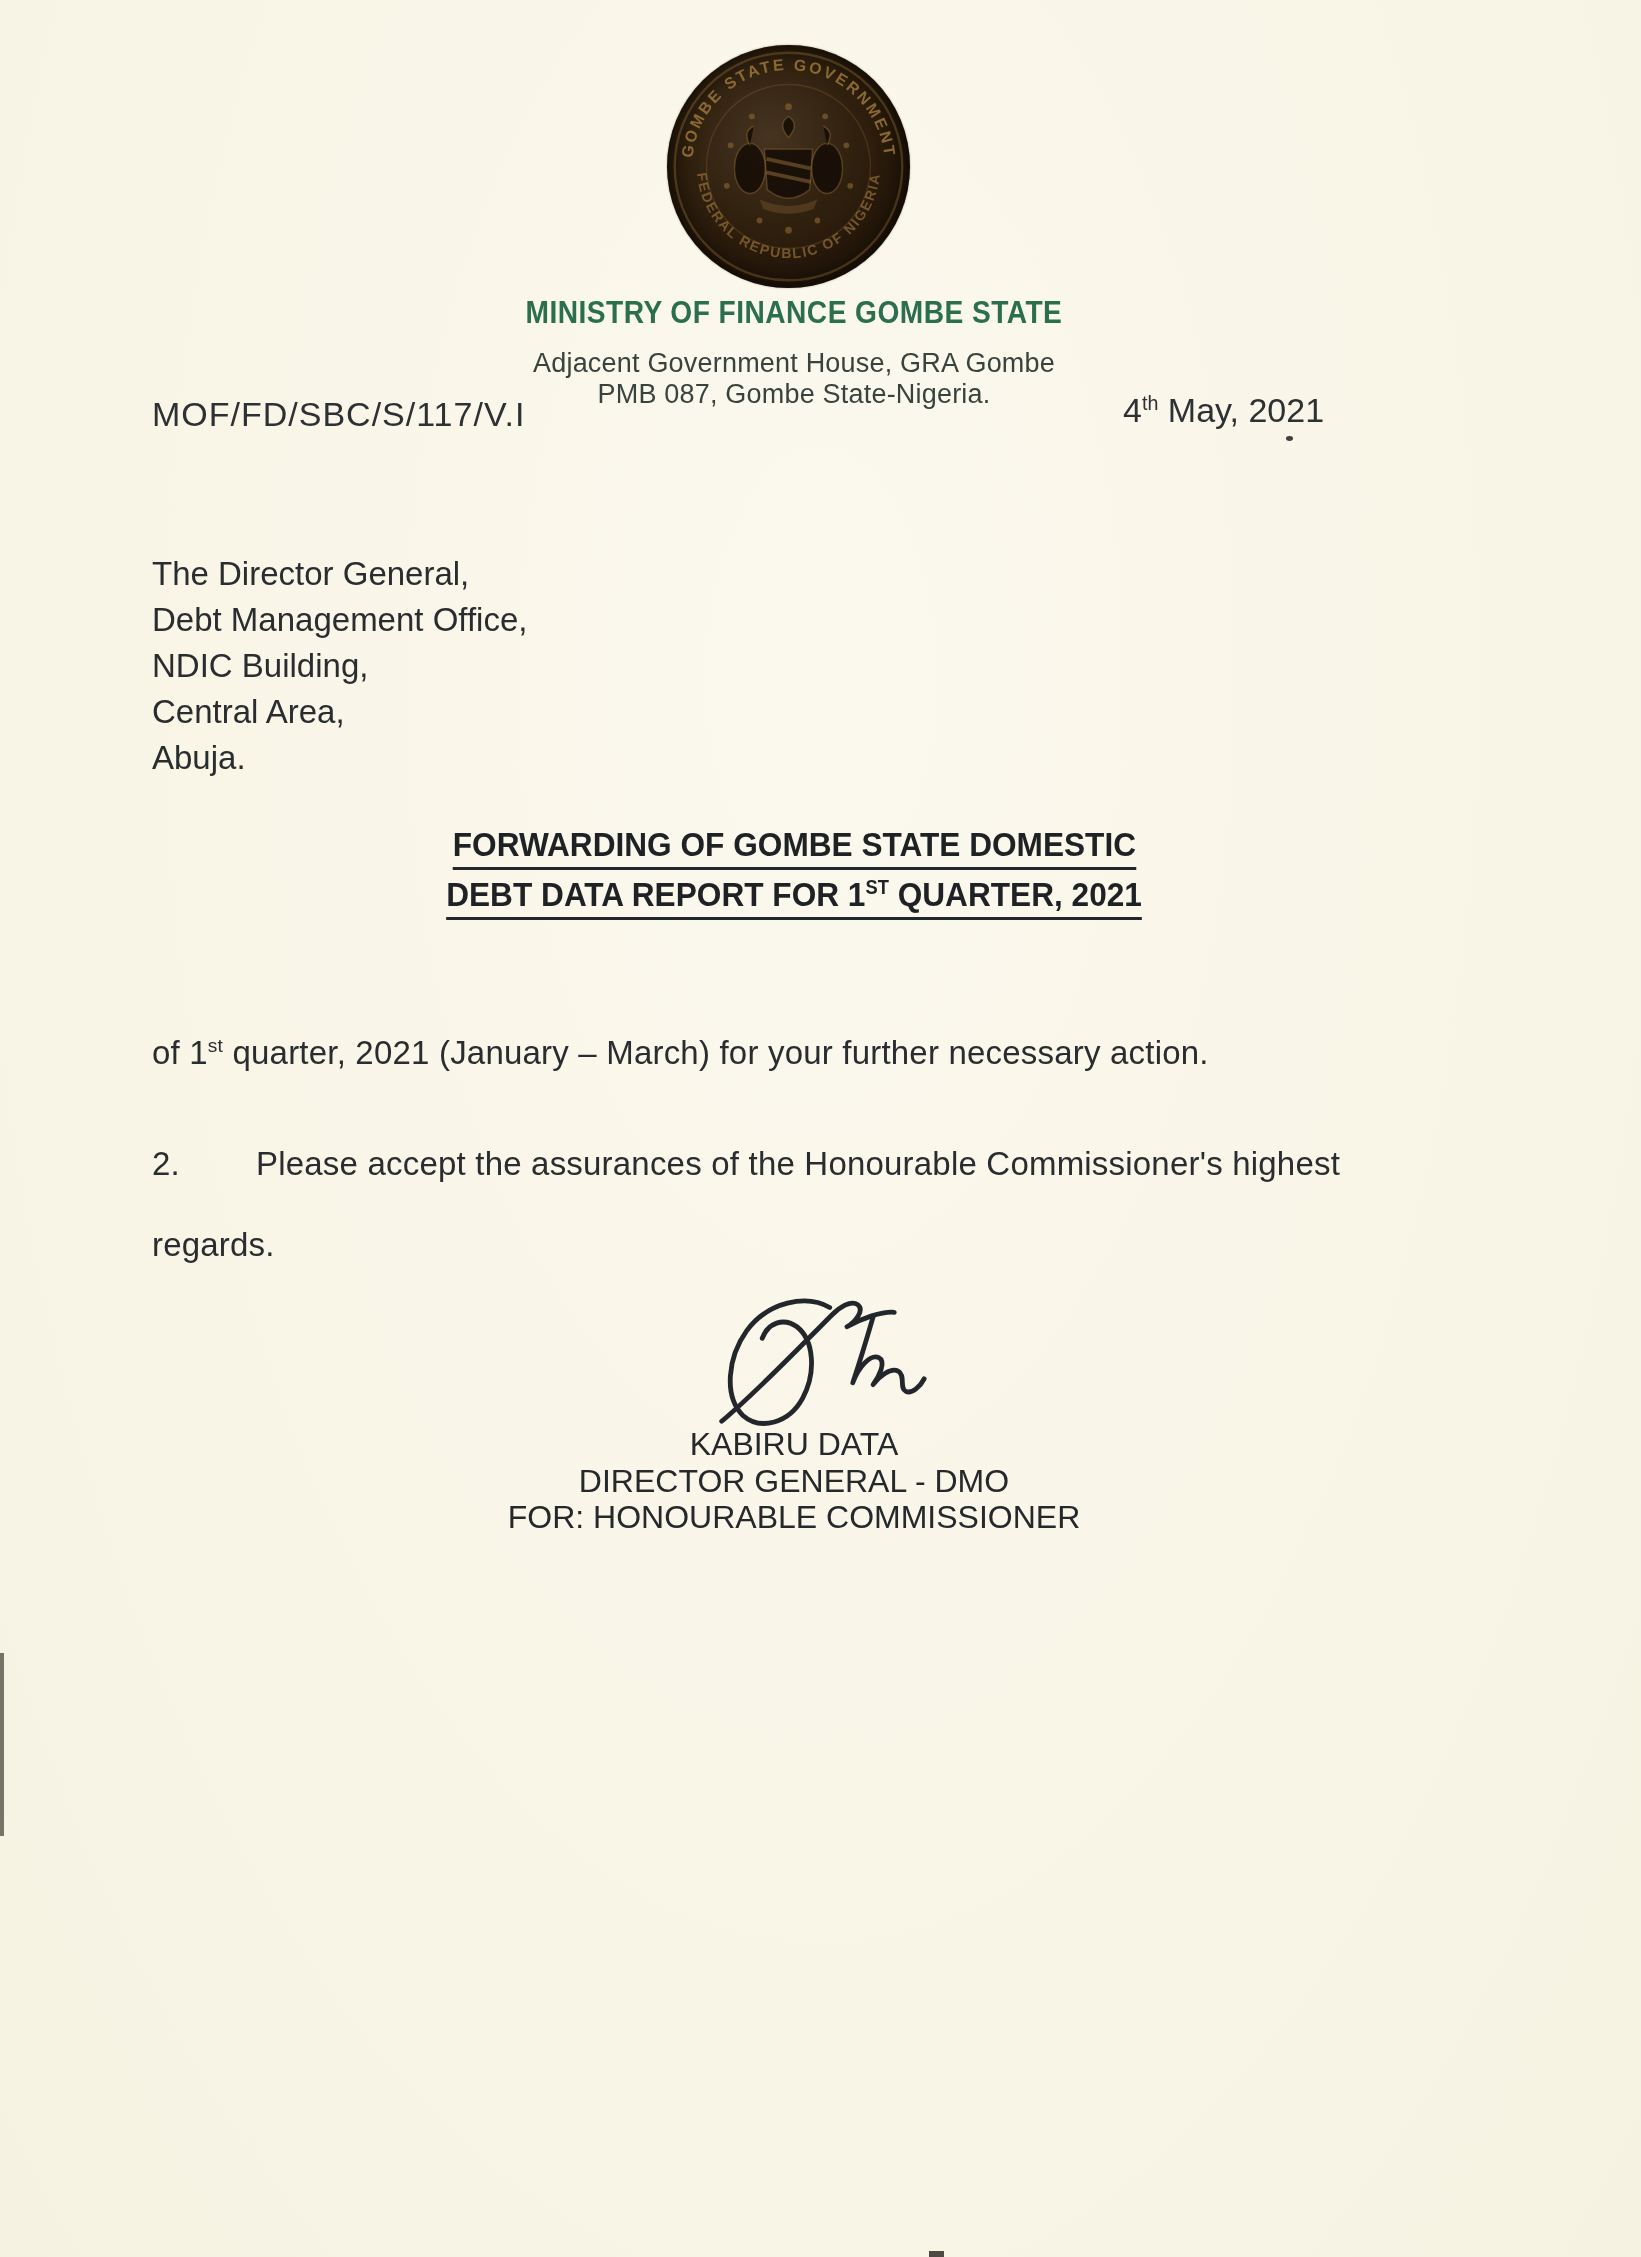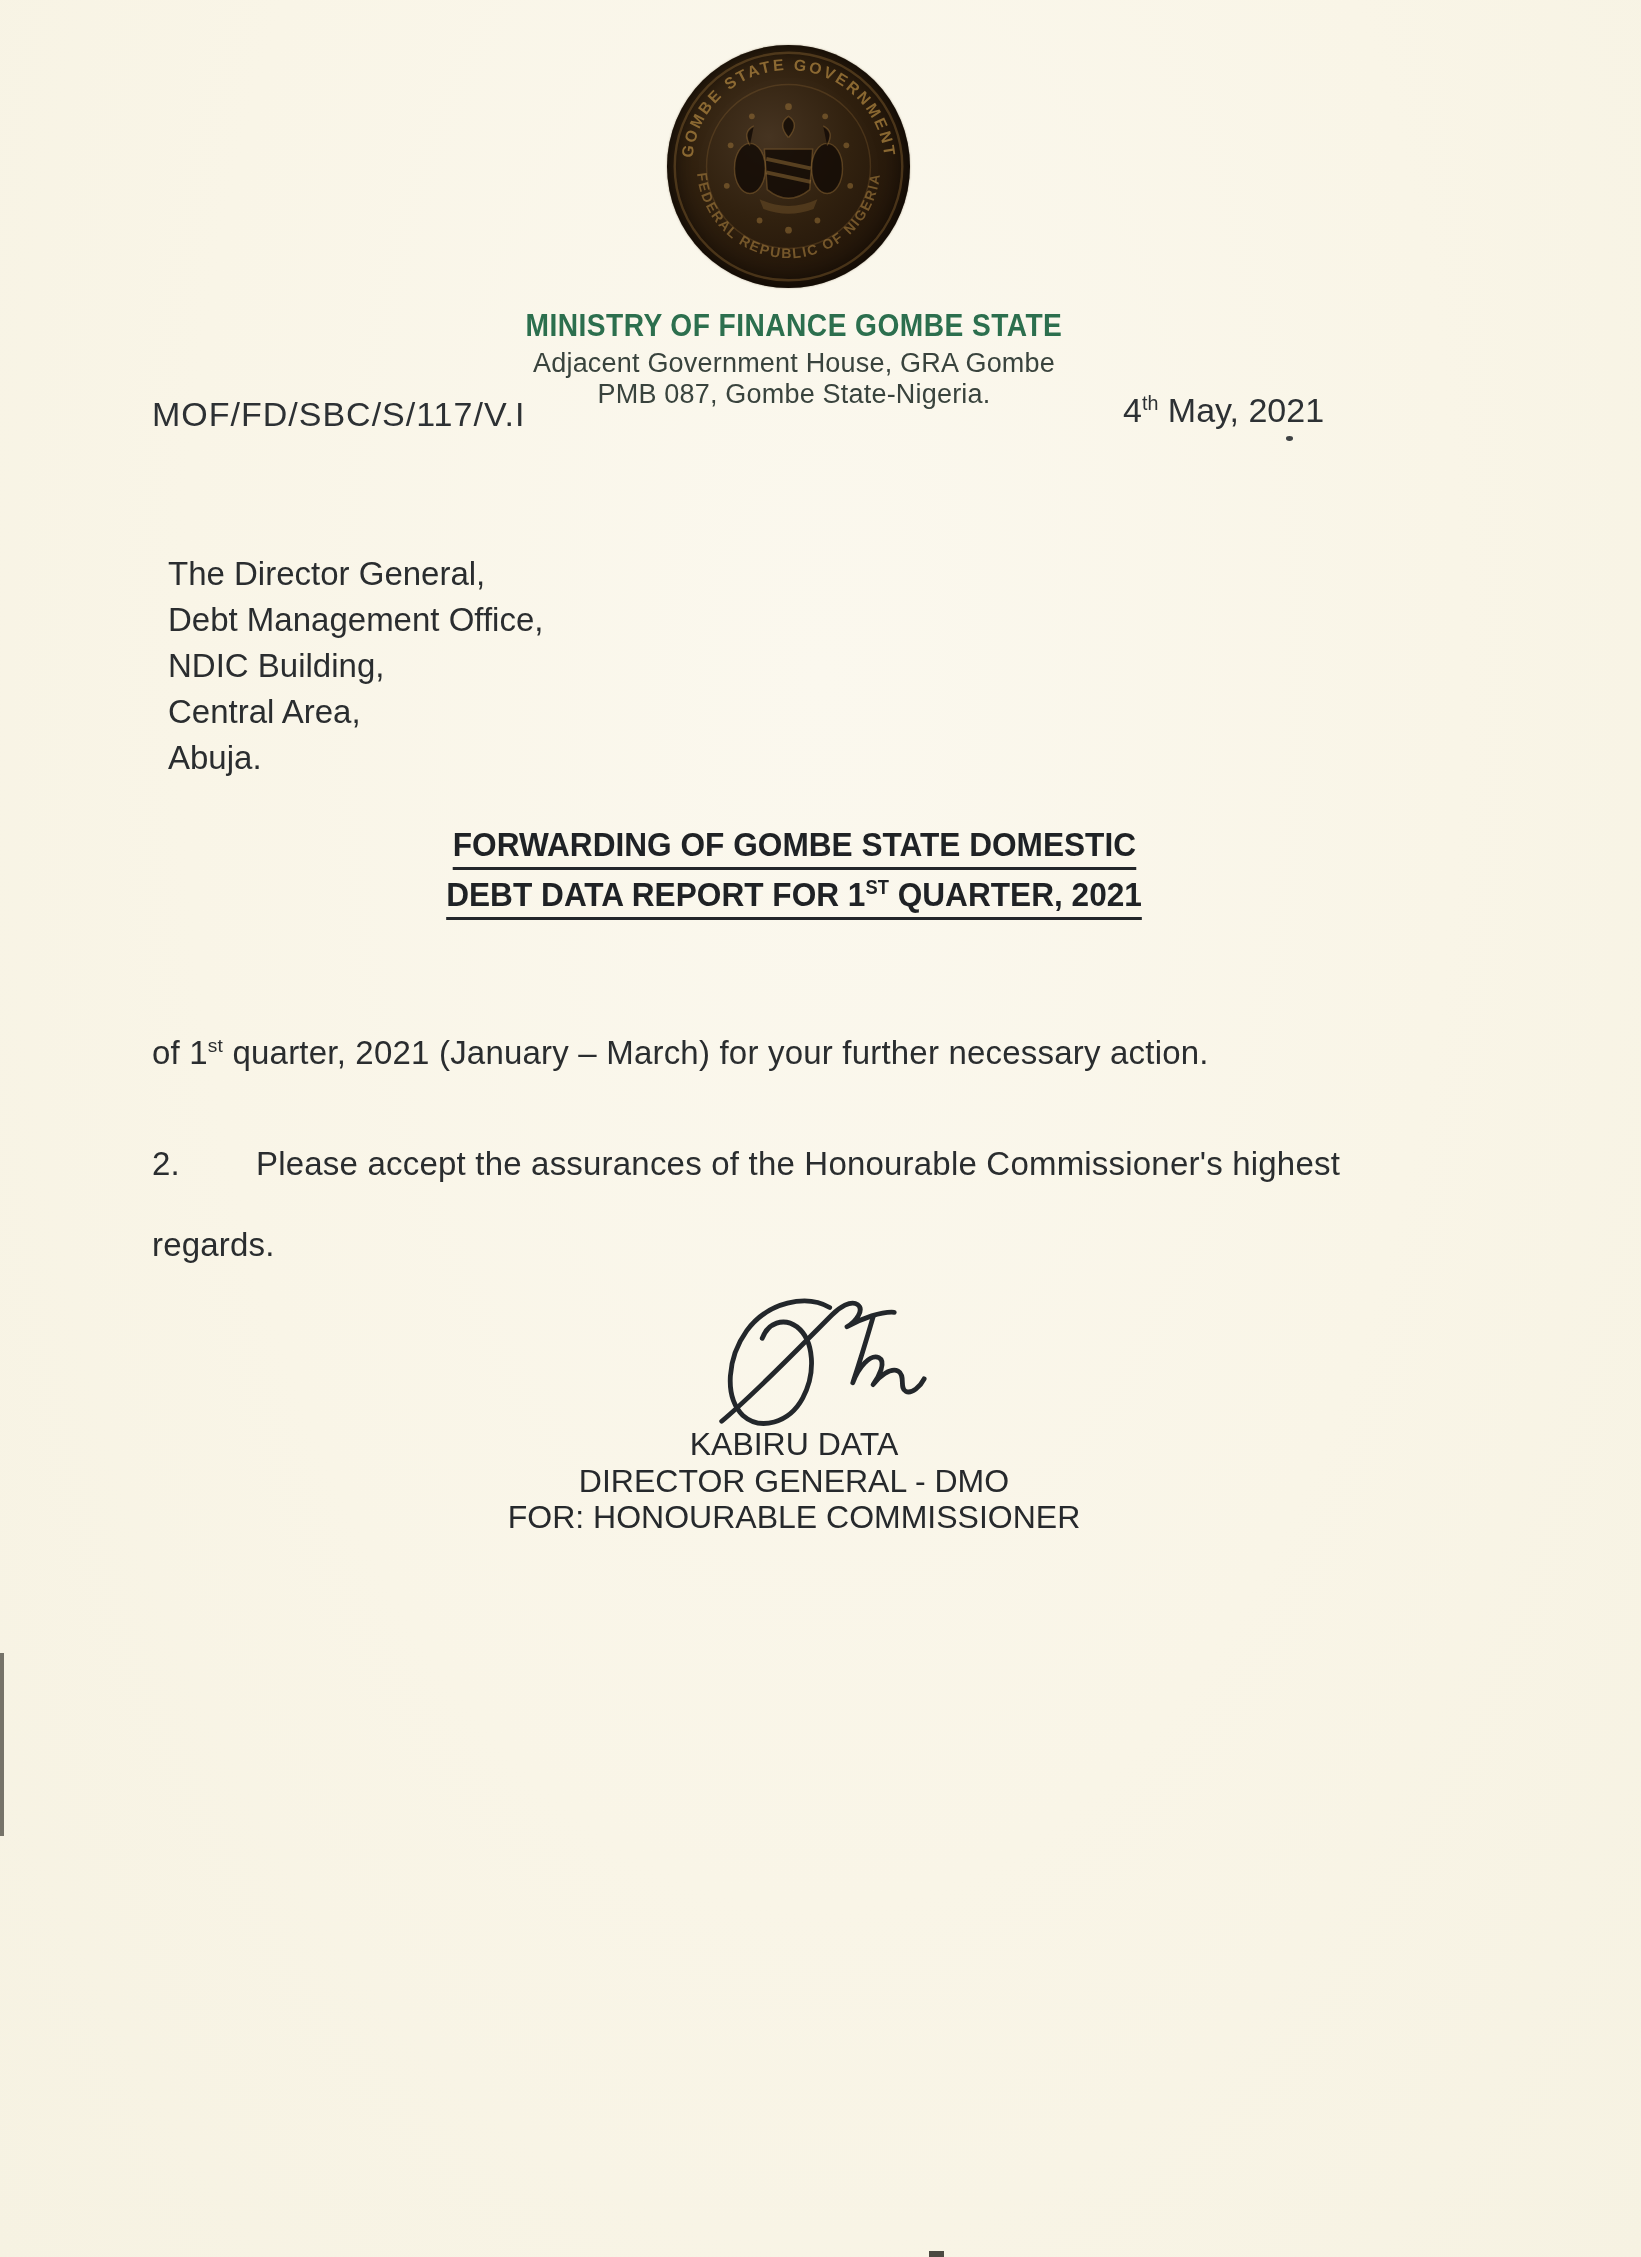--- a/index.html
+++ b/index.html
@@ -22,32 +22,32 @@
   .seal svg{position:absolute;left:0;top:0;}
   .seal-ring{fill:none;stroke:rgba(150,110,55,.38);stroke-width:2.5;}
   .seal-text-top{font:700 16.5px "Liberation Sans", sans-serif;fill:rgba(165,125,60,.78);letter-spacing:2.5px;}
   .seal-text-bottom{font:700 14.5px "Liberation Sans", sans-serif;fill:rgba(150,112,55,.7);letter-spacing:1.8px;}
   .seal-arms{fill:rgba(20,12,6,.85);stroke:rgba(150,110,55,.45);stroke-width:1.5;}
   .seal-arms-light{fill:rgba(110,80,40,.5);}
   .seal-star{fill:rgba(150,112,55,.55);}
   
   .center-band{position:absolute;left:0;right:53px;text-align:center;}
   .ministry{
-    top:307px;color:#2c6f4e;font-weight:700;font-size:32px;letter-spacing:0.5px;
+    top:294px;color:#2c6f4e;font-weight:700;font-size:32px;letter-spacing:0.5px;
   }
   .ministry .squeeze{display:inline-block;transform:scaleX(.88);transform-origin:center;white-space:nowrap;}
   .addr{color:#39433d;font-size:27px;letter-spacing:0.2px;}
   .addr1{top:327px;margin-top:21px;}
   .addr2{top:379px;}
   
   .ref-no{position:absolute;left:152px;top:395px;font-size:34px;letter-spacing:1px;color:#2d3134;}
   .date-line{position:absolute;left:1123px;top:391px;font-size:34px;color:#2d3134;}
   sup.sp{vertical-align:super;font-size:58%;line-height:0;}
   
-  .recipient{position:absolute;left:168px;top:551px;font-size:33px;line-height:46px;color:#2a2d2f;}
+  .recipient{position:absolute;left:152px;top:551px;font-size:33px;line-height:46px;color:#2a2d2f;}
   
   .subject{top:825px;font-weight:700;color:#1f2225;font-size:34px;}
   .subject .line{
     display:inline-block;border-bottom:3.9px solid #23262a;padding-bottom:2.9px;
     transform:scaleX(.93);transform-origin:center;white-space:nowrap;letter-spacing:0;
   }
   .subject-l2{top:875px;}
   
   .bodyline{position:absolute;font-size:33px;color:#2a2d2f;letter-spacing:0.2px;white-space:nowrap;}
   .p1l1{left:256px;top:954px;}

